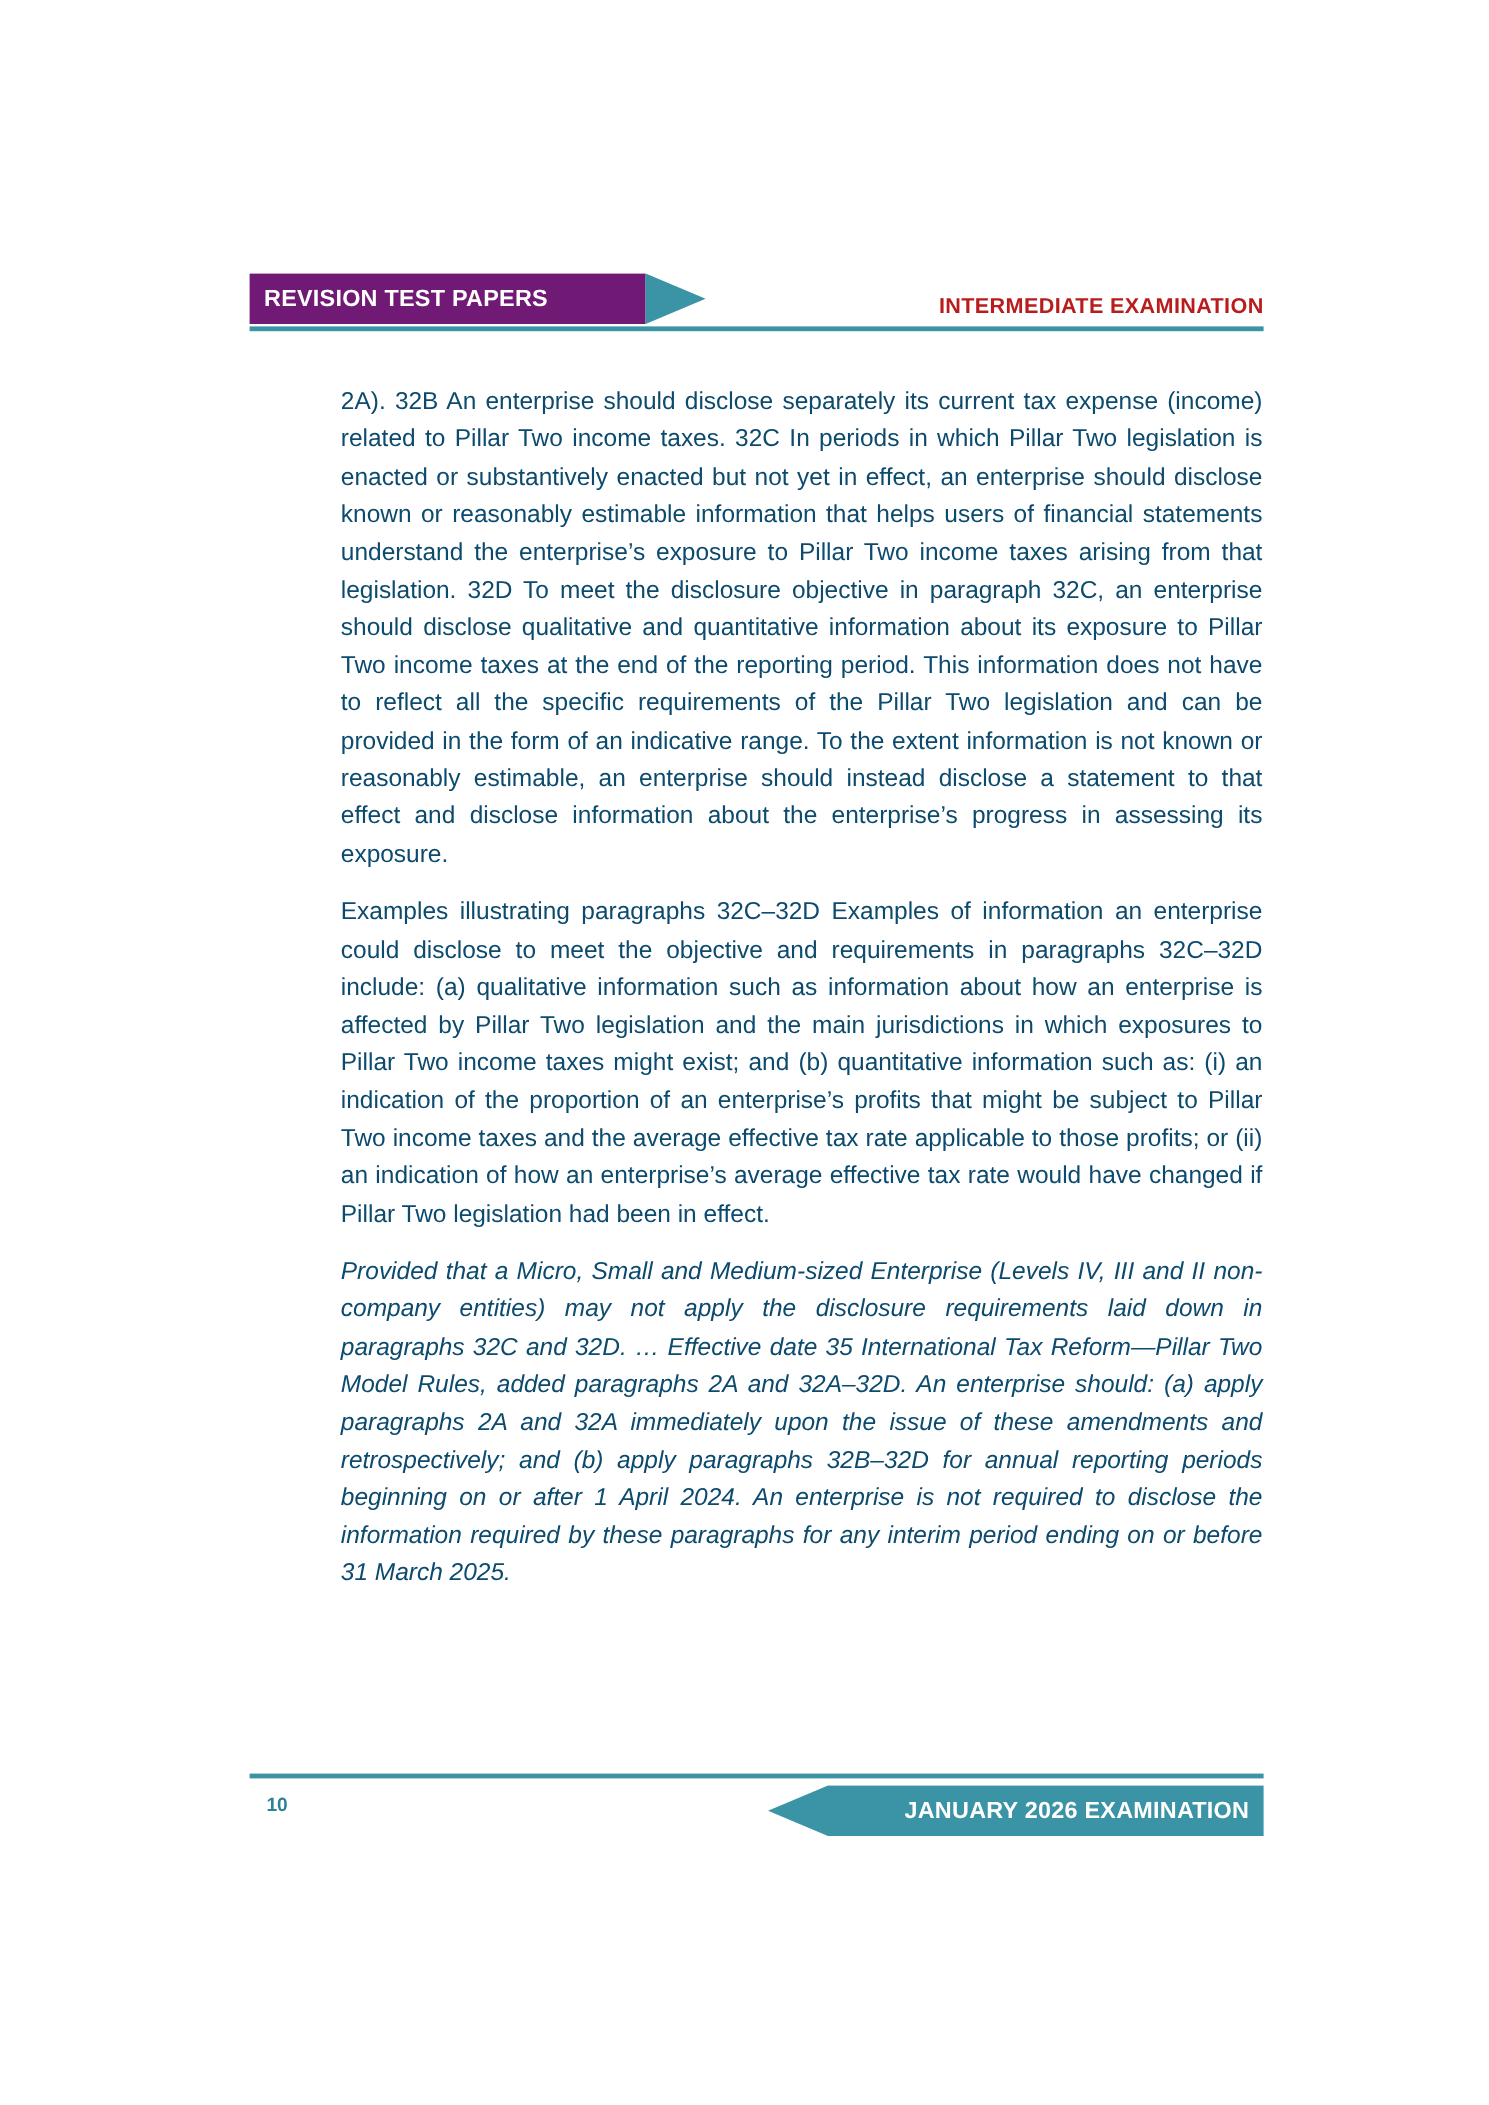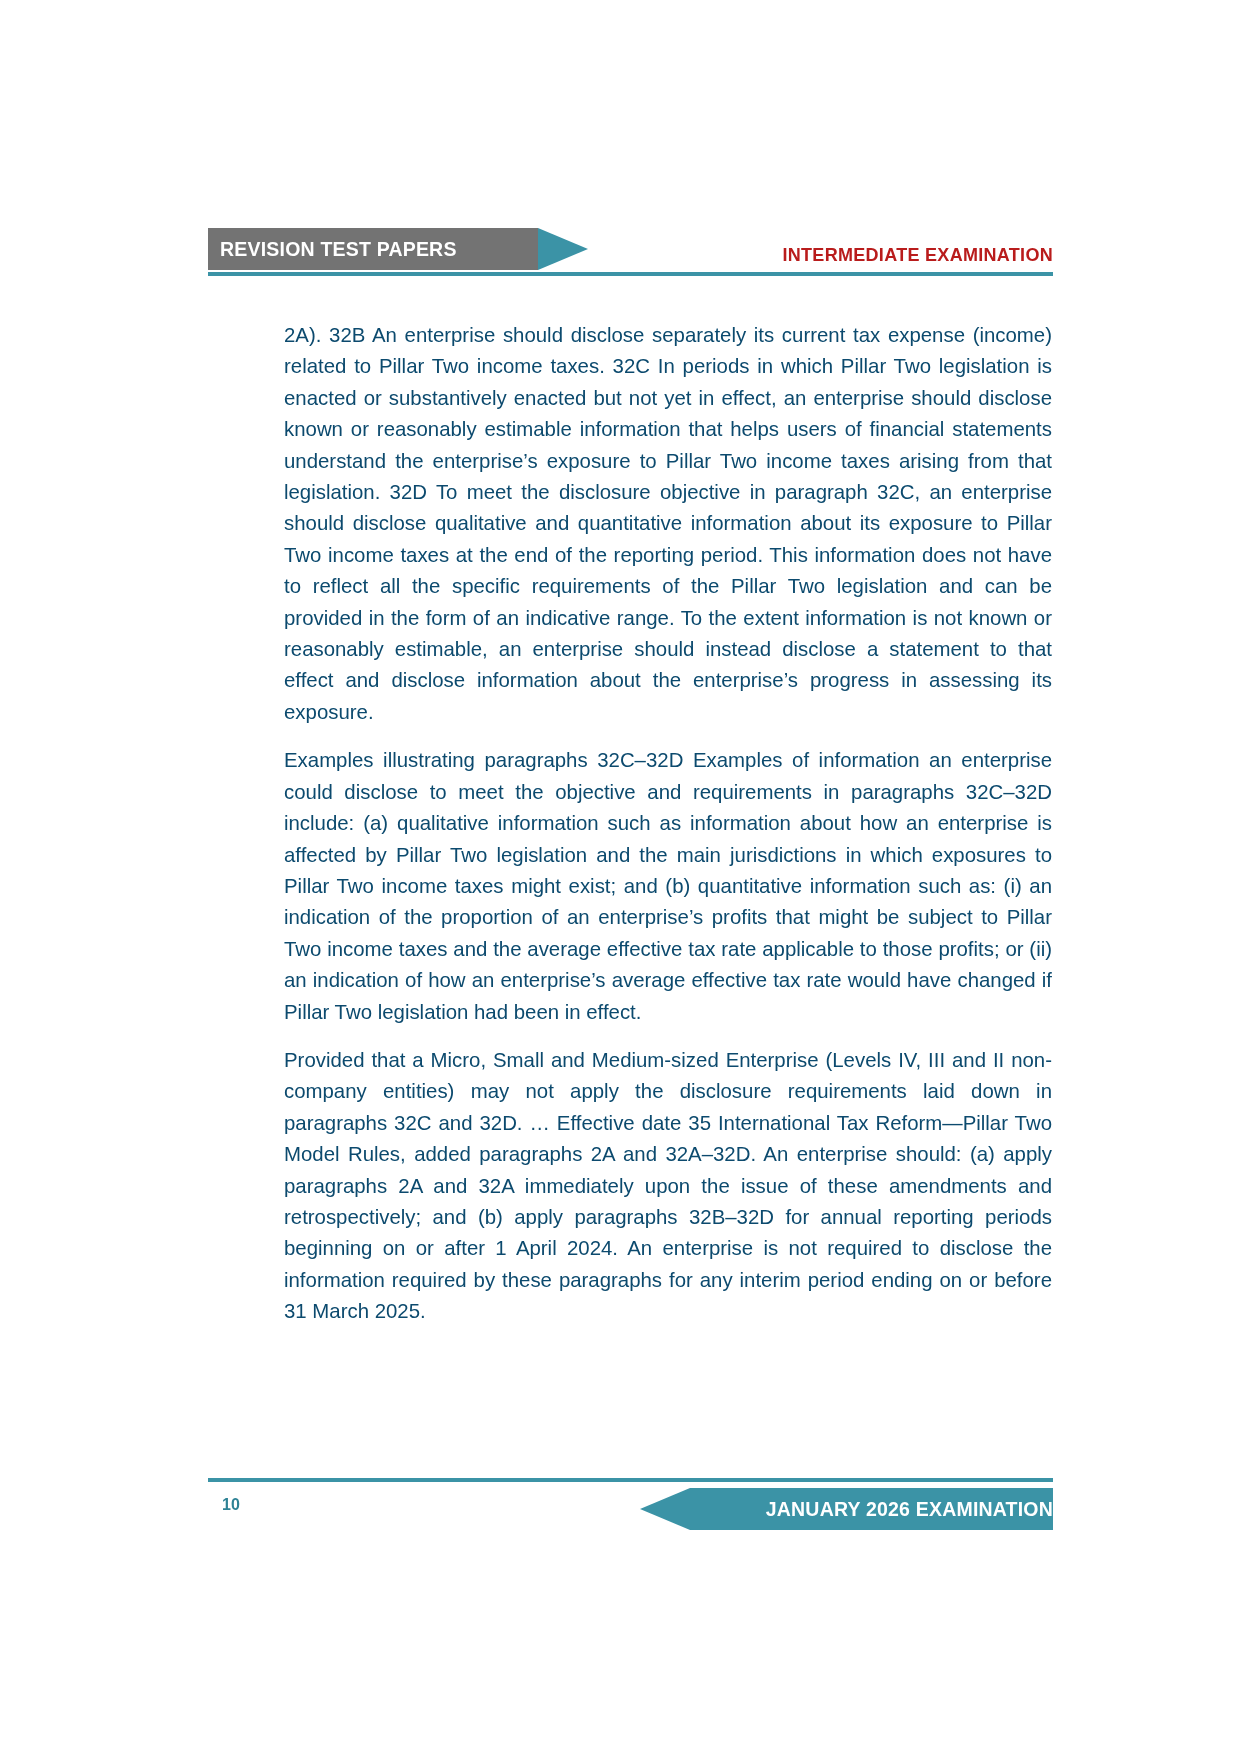--- a/index.html
+++ b/index.html
@@ -31,21 +31,21 @@
     top: 228px;
     width: 845px;
     height: 52px;
   }
   .header-banner {
     position: absolute;
     left: 0;
     top: 0;
     height: 42px;
     width: 330px;
-    background: #737373;
+    background: #701a75;
     display: flex;
     align-items: center;
     box-sizing: border-box;
     padding-left: 12px;
   }
   .header-banner-text {
     color: #ffffff;
     font-size: 19.5px;
     font-weight: bold;
     letter-spacing: 0.2px;
@@ -89,21 +89,21 @@
   }
   .para {
     font-size: 20.4px;
     line-height: 31.4px;
     text-align: justify;
     margin: 0 0 17px 0;
     color: #0c4a6e;
     -webkit-hyphens: none;
     hyphens: none;
   }
-  .para:last-child { margin-bottom: 0; }
+  .para:last-child { margin-bottom: 0; font-style: italic; }
 
   
   .footer {
     position: absolute;
     left: 208px;
     top: 1478px;
     width: 845px;
     height: 60px;
   }
   .footer-rule {
@@ -126,20 +126,21 @@
     position: absolute;
     right: 0;
     top: 10px;
     height: 42px;
     width: 363px;
     background: #3b93a6;
     display: flex;
     align-items: center;
     justify-content: flex-end;
     box-sizing: border-box;
+    padding-right: 12px;
   }
   .footer-banner-text {
     color: #ffffff;
     font-size: 19.5px;
     font-weight: bold;
     letter-spacing: 0.2px;
     white-space: nowrap;
   }
   .footer-arrow {
     position: absolute;

